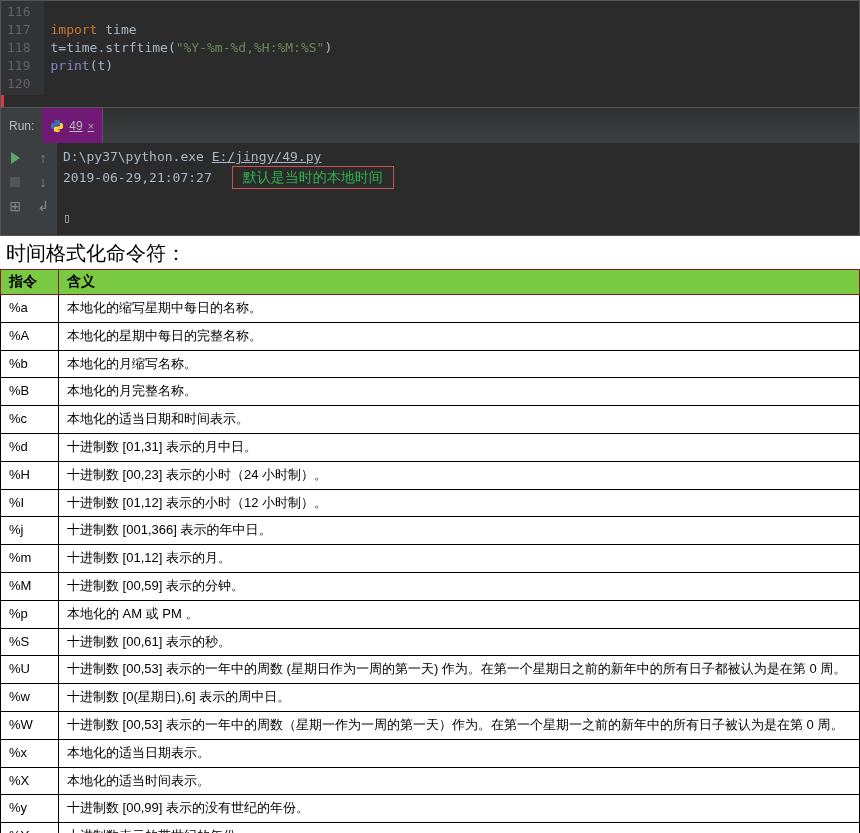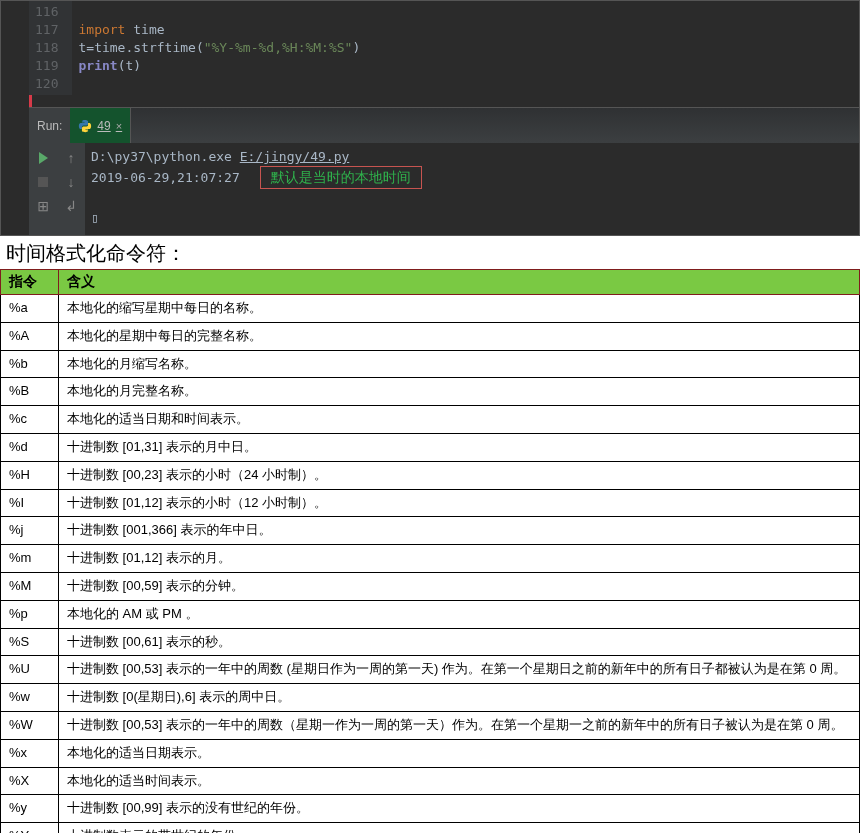--- a/index.html
+++ b/index.html
@@ -1,33 +1,33 @@
 <!DOCTYPE html>
 <html><head>
 <meta charset="utf-8">
 <style>
   * { margin: 0; padding: 0; box-sizing: border-box; }
   body { font-family: "Microsoft YaHei", Arial, sans-serif; width: 860px; background: #fff; }
   
   
-  .ide { background: #2b2b2b; border: 1px solid #555; padding-left: 28px; }
+  .ide { background: #2b2b2b; border: 1px solid #555; }
   .editor { display: flex; font-family: Consolas, monospace; font-size: 13px; line-height: 18px; }
   .gutter { background: #313335; color: #606366; text-align: right; padding: 2px 14px 2px 6px; user-select: none; }
   .code { padding: 2px 0 2px 6px; color: #a9b7c6; flex: 1; }
   .kw { color: #cc7832; }
   .str { color: #6a8759; }
-  .bi { color: #8888c6; font-weight: bold; }
+  .bi { color: #8888c6; }
   .ident { color: #a9b7c6; margin-top: 16px; }
   
   .input-line { height: 12px; background: #2b2b2b; border-left: 3px solid #d73a49; }
   
   
   .run-bar { display: flex; align-items: center; background: #3c3f41; height: 36px; font-size: 12px; color: #bbb; border-top: 1px solid #555; }
   .run-bar .lbl { padding: 0 8px; color: #bbb; }
-  .run-tab { display: flex; align-items: center; gap: 5px; background: #14532d; padding: 3px 8px; height: 100%; border-right: 1px solid #555; text-decoration: underline; }
+  .run-tab { display: flex; align-items: center; gap: 5px; background: #701a75; padding: 3px 8px; height: 100%; border-right: 1px solid #555; text-decoration: underline; }
   .py-logo { width: 14px; height: 14px; display: inline-block; }
   .py-logo svg { width: 14px; height: 14px; }
   .close-x { color: #aaa; font-size: 11px; cursor: pointer; }
   .tab-shadow { flex: 1; height: 100%; background: linear-gradient(to bottom,#2f3133,#3c3f41); }
   
   
   .console-wrap { display: flex; background: #2b2b2b; }
   .console-gutter { width: 56px; display: flex; background: #3c3f41; }
   .cg-col { width: 28px; display: flex; flex-direction: column; align-items: center; gap: 6px; padding-top: 6px; }
   .cg-btn { width: 18px; height: 18px; display: flex; align-items: center; justify-content: center; }

